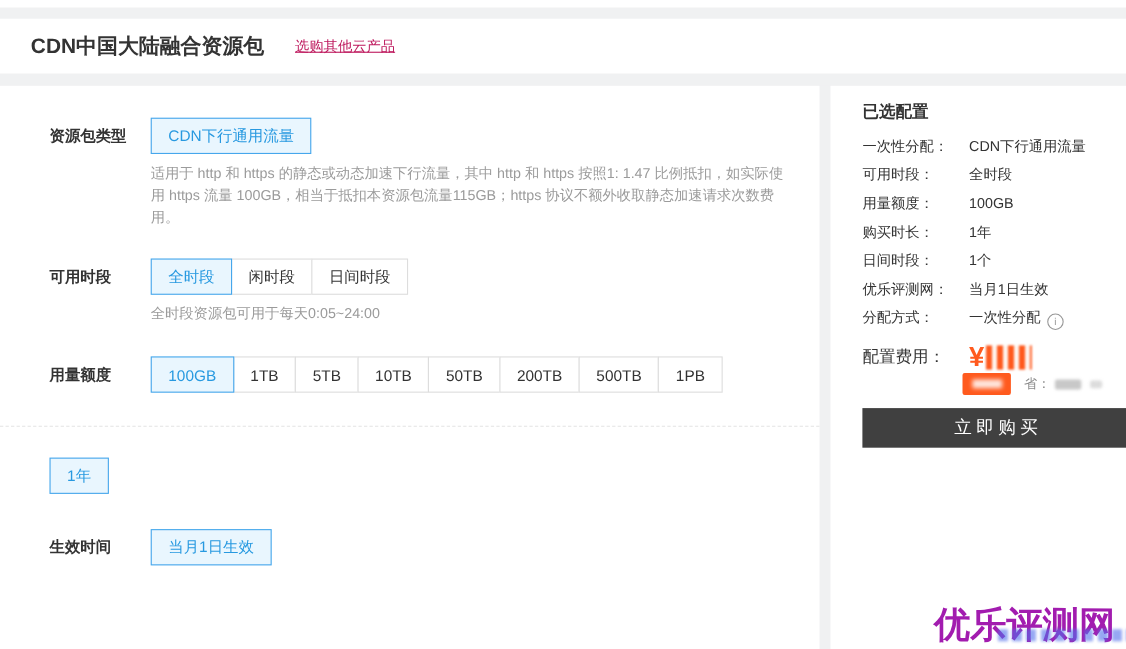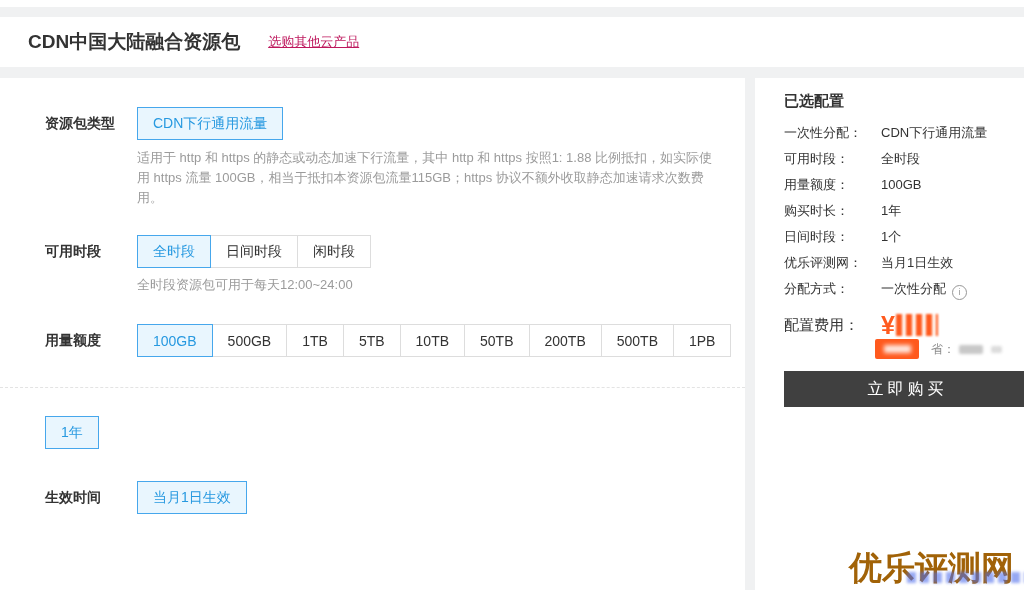--- a/index.html
+++ b/index.html
@@ -56,21 +56,21 @@
   .coupon-line{display:flex;align-items:center;margin-top:2px;margin-left:-6px}
   .coupon{width:44px;height:20px;background:#ff5a1e;border-radius:2px;position:relative;flex-shrink:0}
   .coupon::after{content:"";position:absolute;left:9px;top:6px;width:27px;height:8px;background:rgba(255,255,255,.85);filter:blur(2px)}
   .save-label{margin-left:12px;font-size:12px;color:#8a8a8a}
   .save-blob{width:24px;height:9px;background:#c8c8c8;border-radius:2px;filter:blur(1.5px);margin-left:4px}
   .save-blob2{width:11px;height:7px;background:#dcdcdc;border-radius:2px;filter:blur(1.5px);margin-left:8px}
   .buy-button{margin-top:12px;width:243px;height:36px;background:#404040;color:#fff;font-size:16px;border:none;display:flex;align-items:center;justify-content:center;letter-spacing:4px;text-indent:4px;cursor:pointer}
 
   
   .watermark{position:absolute;right:10px;bottom:4px;z-index:5;pointer-events:none}
-  .wm-text{font-size:33px;font-weight:bold;color:#a16207;line-height:36px;white-space:nowrap}
+  .wm-text{font-size:33px;font-weight:bold;color:#a21caf;line-height:36px;white-space:nowrap}
   .wm-sub{position:absolute;left:58px;bottom:3px;width:168px;height:11px;
     background:repeating-linear-gradient(90deg,rgba(80,110,235,.6) 0 9px,transparent 9px 13px);
     filter:blur(1.5px)}
 </style>
 </head>
 <body>
 
 <div class="strip-top"></div>
 <div class="strip-gray"></div>
 
@@ -84,42 +84,41 @@
 <div class="content">
 
   <div class="left-panel">
 
     <div class="form-row r1">
       <div class="form-label">资源包类型</div>
       <div class="form-control">
         <div class="btn-group">
             <div class="opt-btn selected">CDN下行通用流量</div>
           </div>
-        <div class="desc">适用于 http 和 https 的静态或动态加速下行流量，其中 http 和 https 按照1: 1.88 比例抵扣，如实际使用 https 流量 100GB，相当于抵扣本资源包流量115GB；https 协议不额外收取静态加速请求次数费用。</div>
+        <div class="desc">适用于 http 和 https 的静态或动态加速下行流量，其中 http 和 https 按照1: 1.47 比例抵扣，如实际使用 https 流量 100GB，相当于抵扣本资源包流量115GB；https 协议不额外收取静态加速请求次数费用。</div>
       </div>
     </div>
 
     <div class="form-row r2">
       <div class="form-label">可用时段</div>
       <div class="form-control">
         <div class="btn-group">
             <div class="opt-btn selected">全时段</div>
+            <div class="opt-btn">闲时段</div>
             <div class="opt-btn">日间时段</div>
-            <div class="opt-btn">闲时段</div>
-          </div>
-        <div class="hint">全时段资源包可用于每天12:00~24:00</div>
+          </div>
+        <div class="hint">全时段资源包可用于每天0:05~24:00</div>
       </div>
     </div>
 
     <div class="form-row">
       <div class="form-label">用量额度</div>
       <div class="form-control">
         <div class="btn-group">
             <div class="opt-btn selected">100GB</div>
-            <div class="opt-btn">500GB</div>
             <div class="opt-btn">1TB</div>
             <div class="opt-btn">5TB</div>
             <div class="opt-btn">10TB</div>
             <div class="opt-btn">50TB</div>
             <div class="opt-btn">200TB</div>
             <div class="opt-btn">500TB</div>
             <div class="opt-btn">1PB</div>
           </div>
       </div>
     </div>

